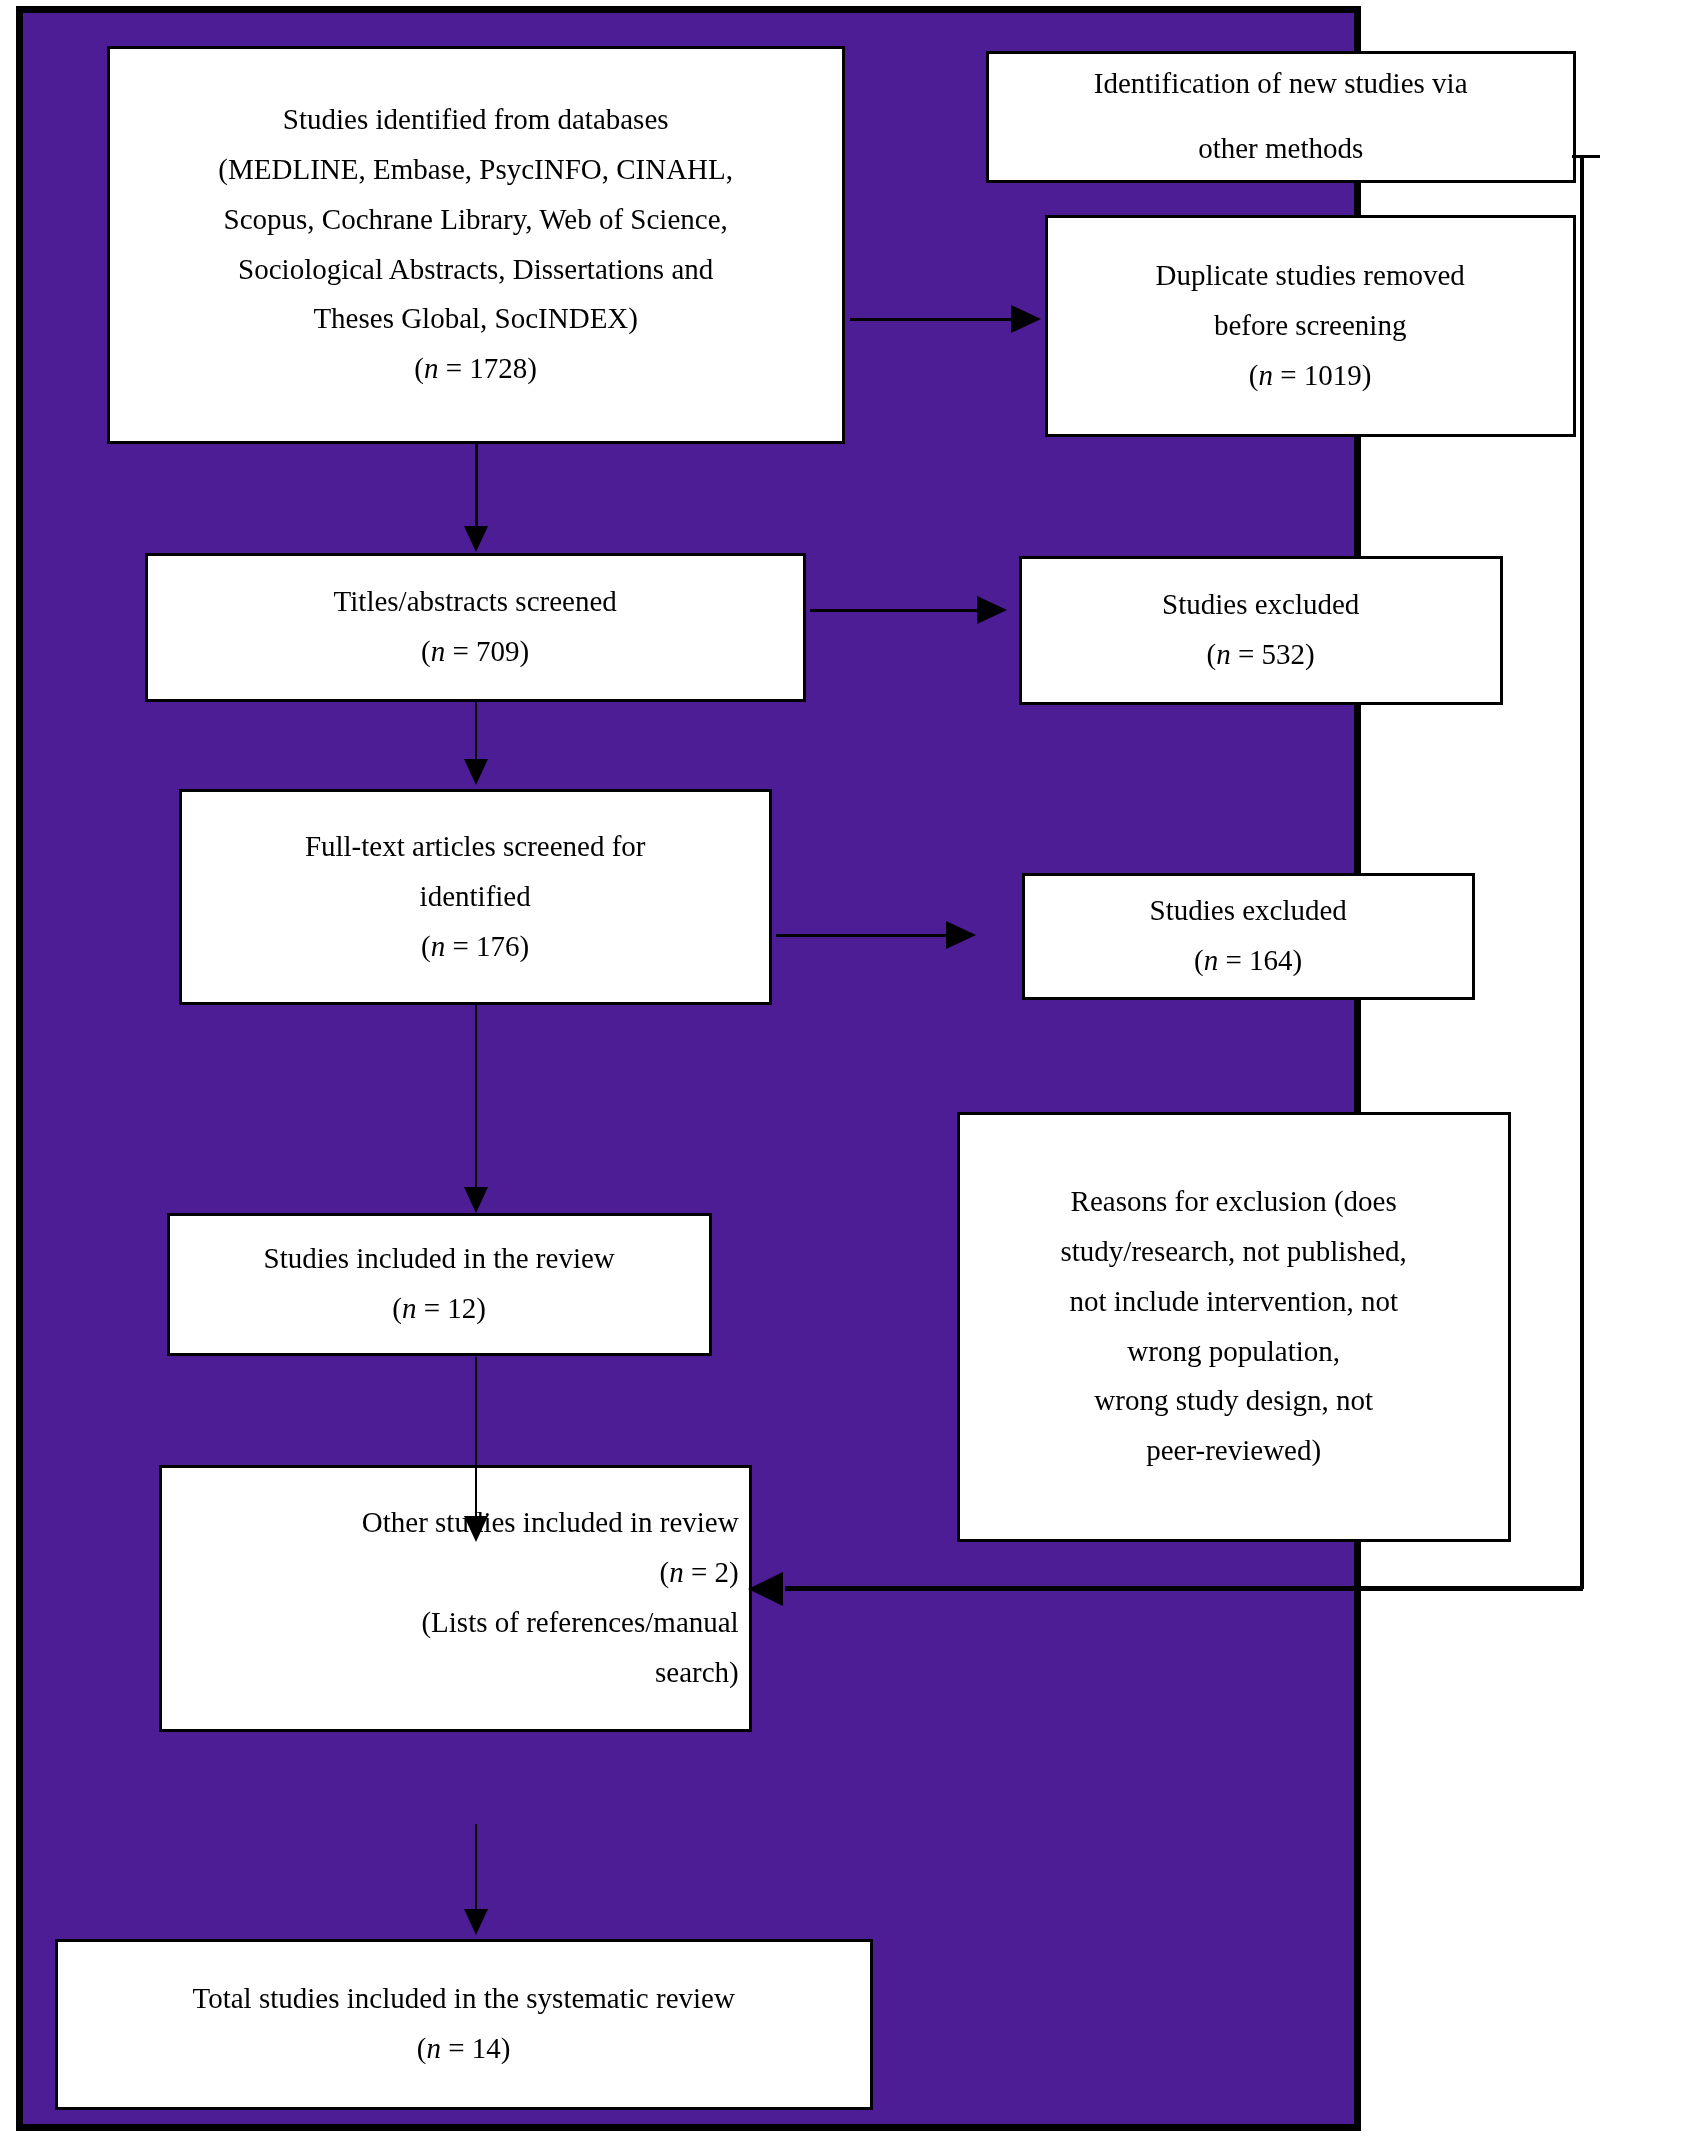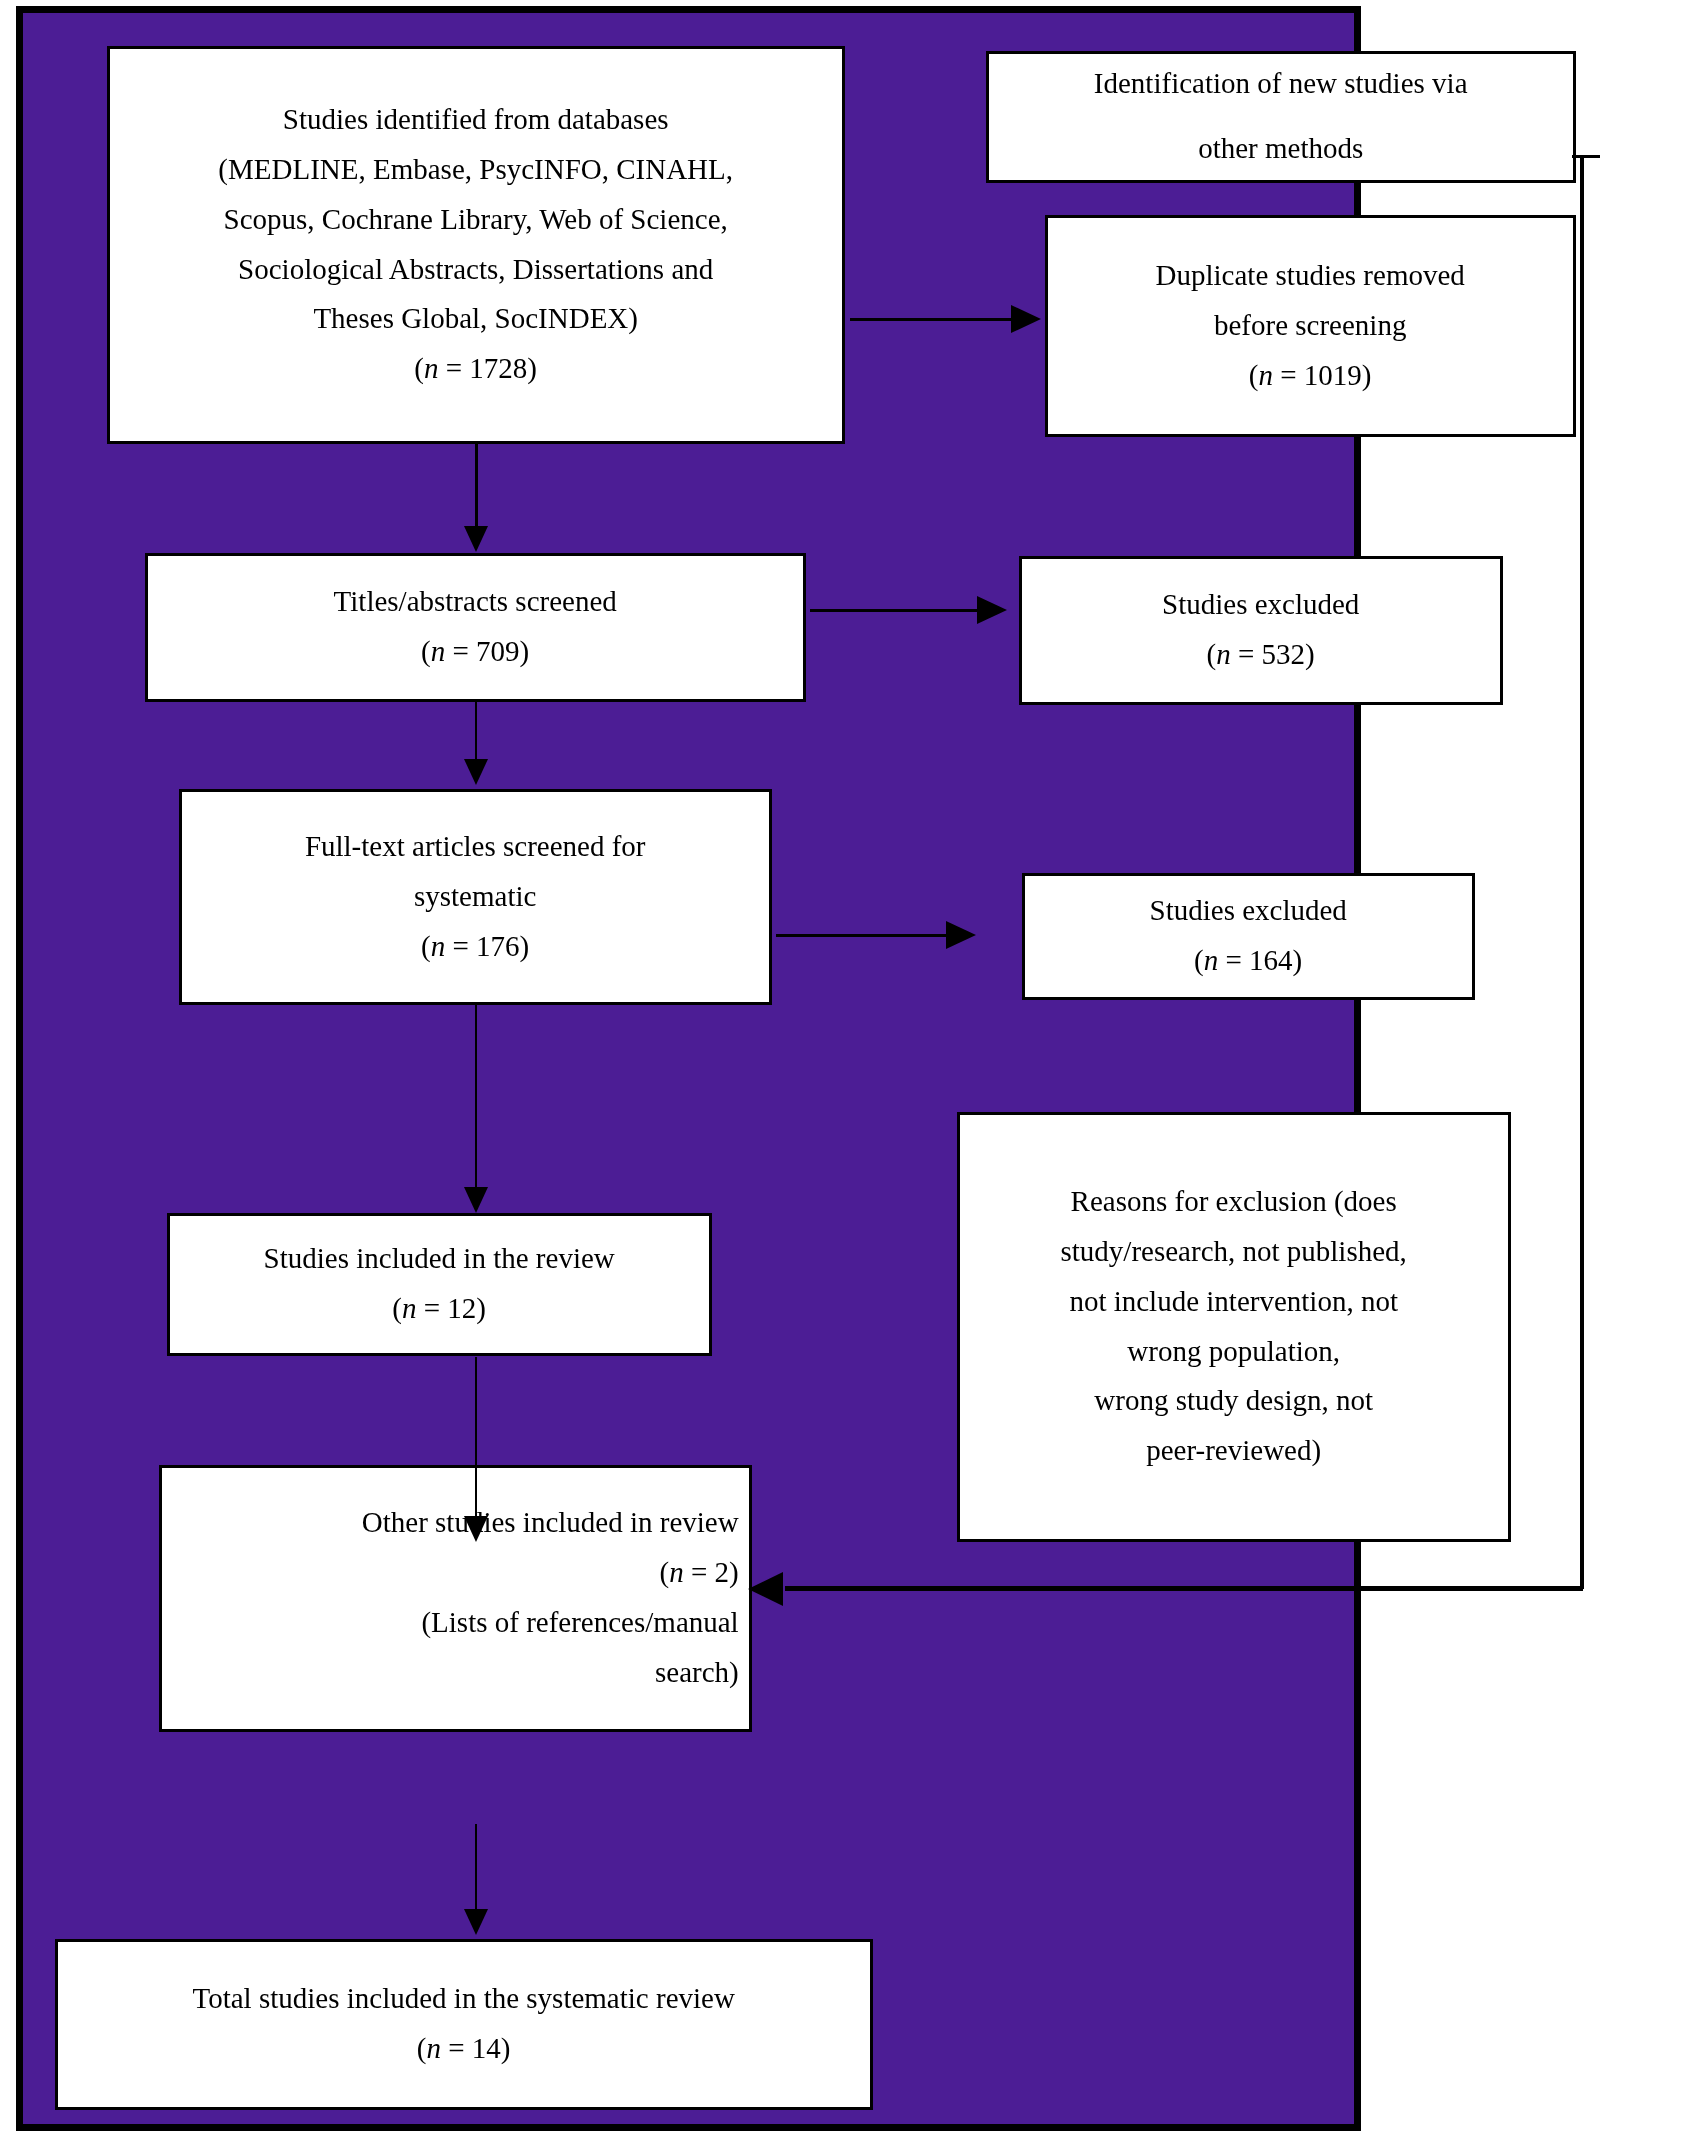--- a/index.html
+++ b/index.html
@@ -58,21 +58,21 @@
       <span class="ln n">(<em>n</em> = 709)</span>
     </div>
 
     <div class="box" style="left:996px;top:543px;width:484px;height:149px;">
       <span class="ln">Studies excluded</span>
       <span class="ln n">(<em>n</em> = 532)</span>
     </div>
 
     <div class="box" style="left:156px;top:776px;width:593px;height:216px;">
       <span class="ln">Full-text articles screened for</span>
-      <span class="ln">systematic</span>
+      <span class="ln">identified</span>
       <span class="ln n">(<em>n</em> = 176)</span>
     </div>
 
     <div class="box" style="left:999px;top:860px;width:453px;height:127px;">
       <span class="ln">Studies excluded</span>
       <span class="ln n">(<em>n</em> = 164)</span>
     </div>
 
     <div class="box" style="left:934px;top:1099px;width:554px;height:430px;">
       <span class="ln">Reasons for exclusion (does</span>

